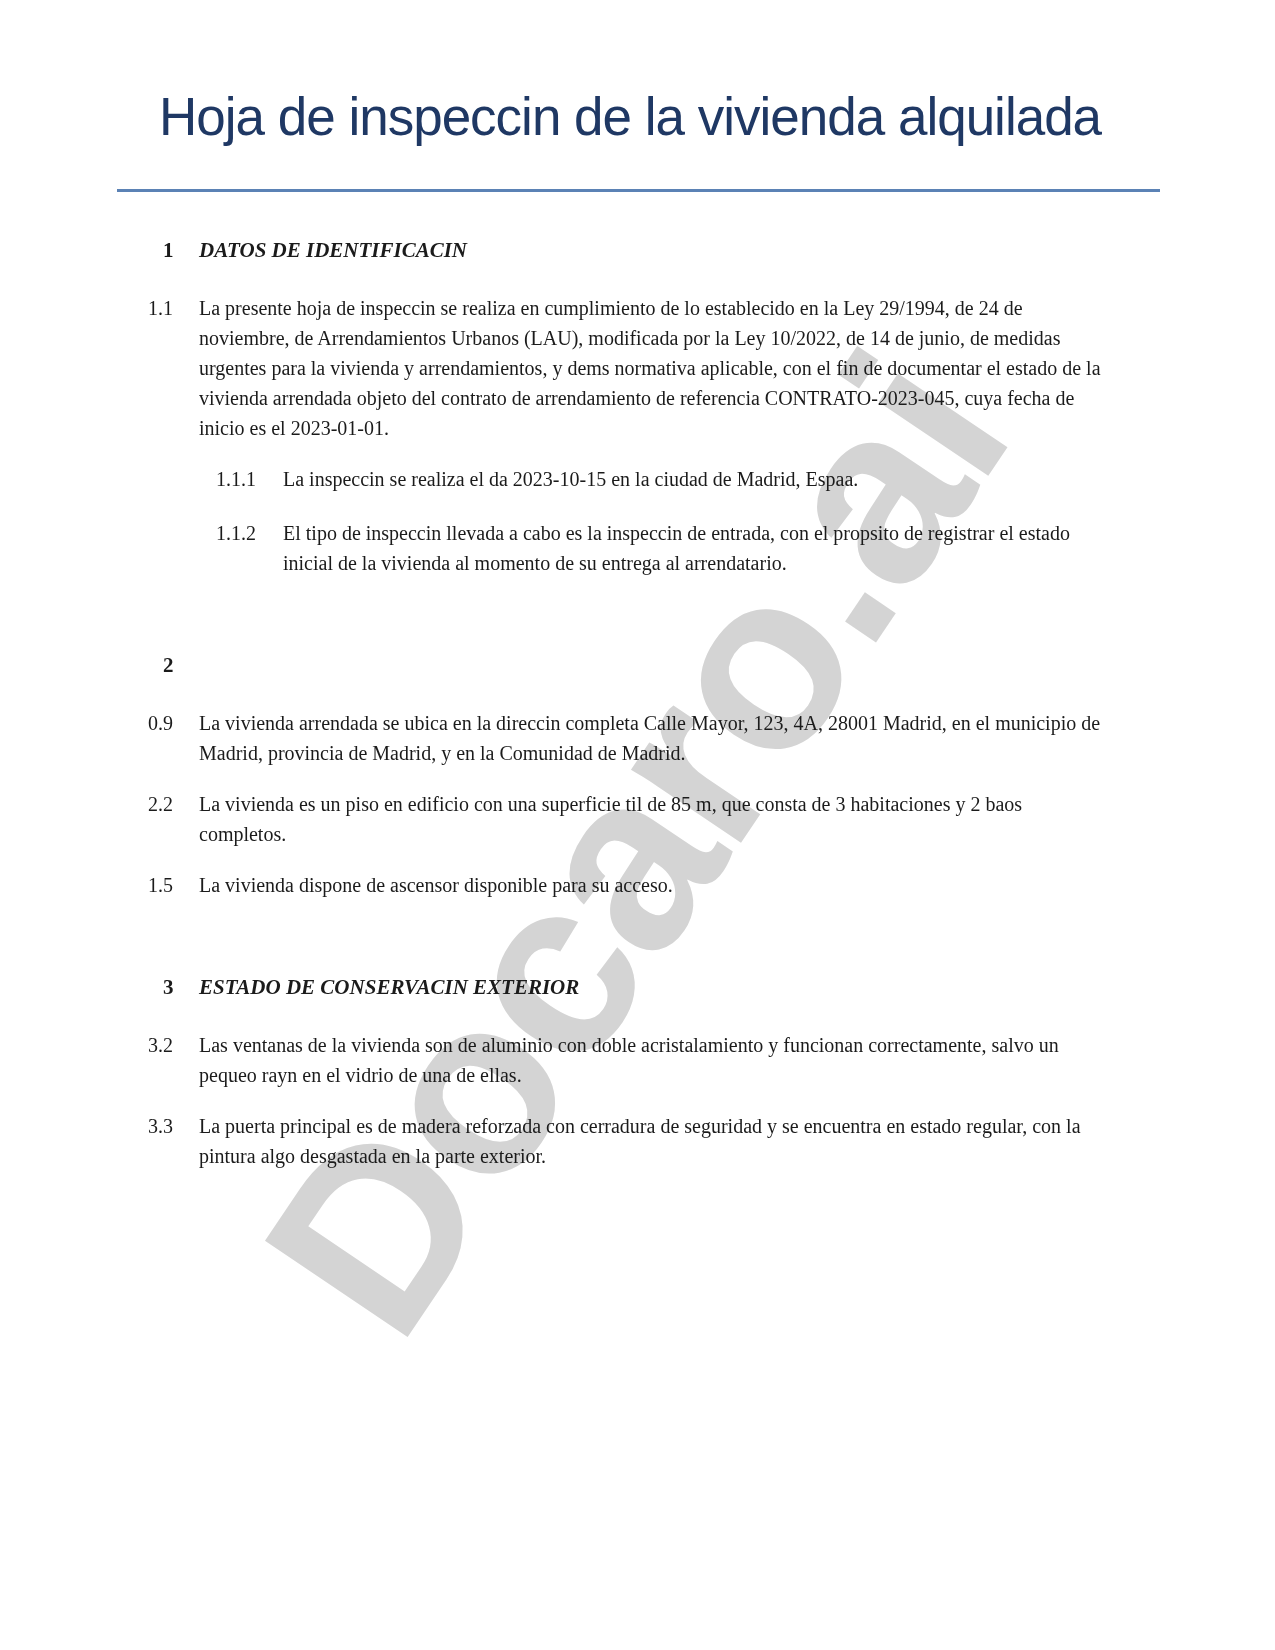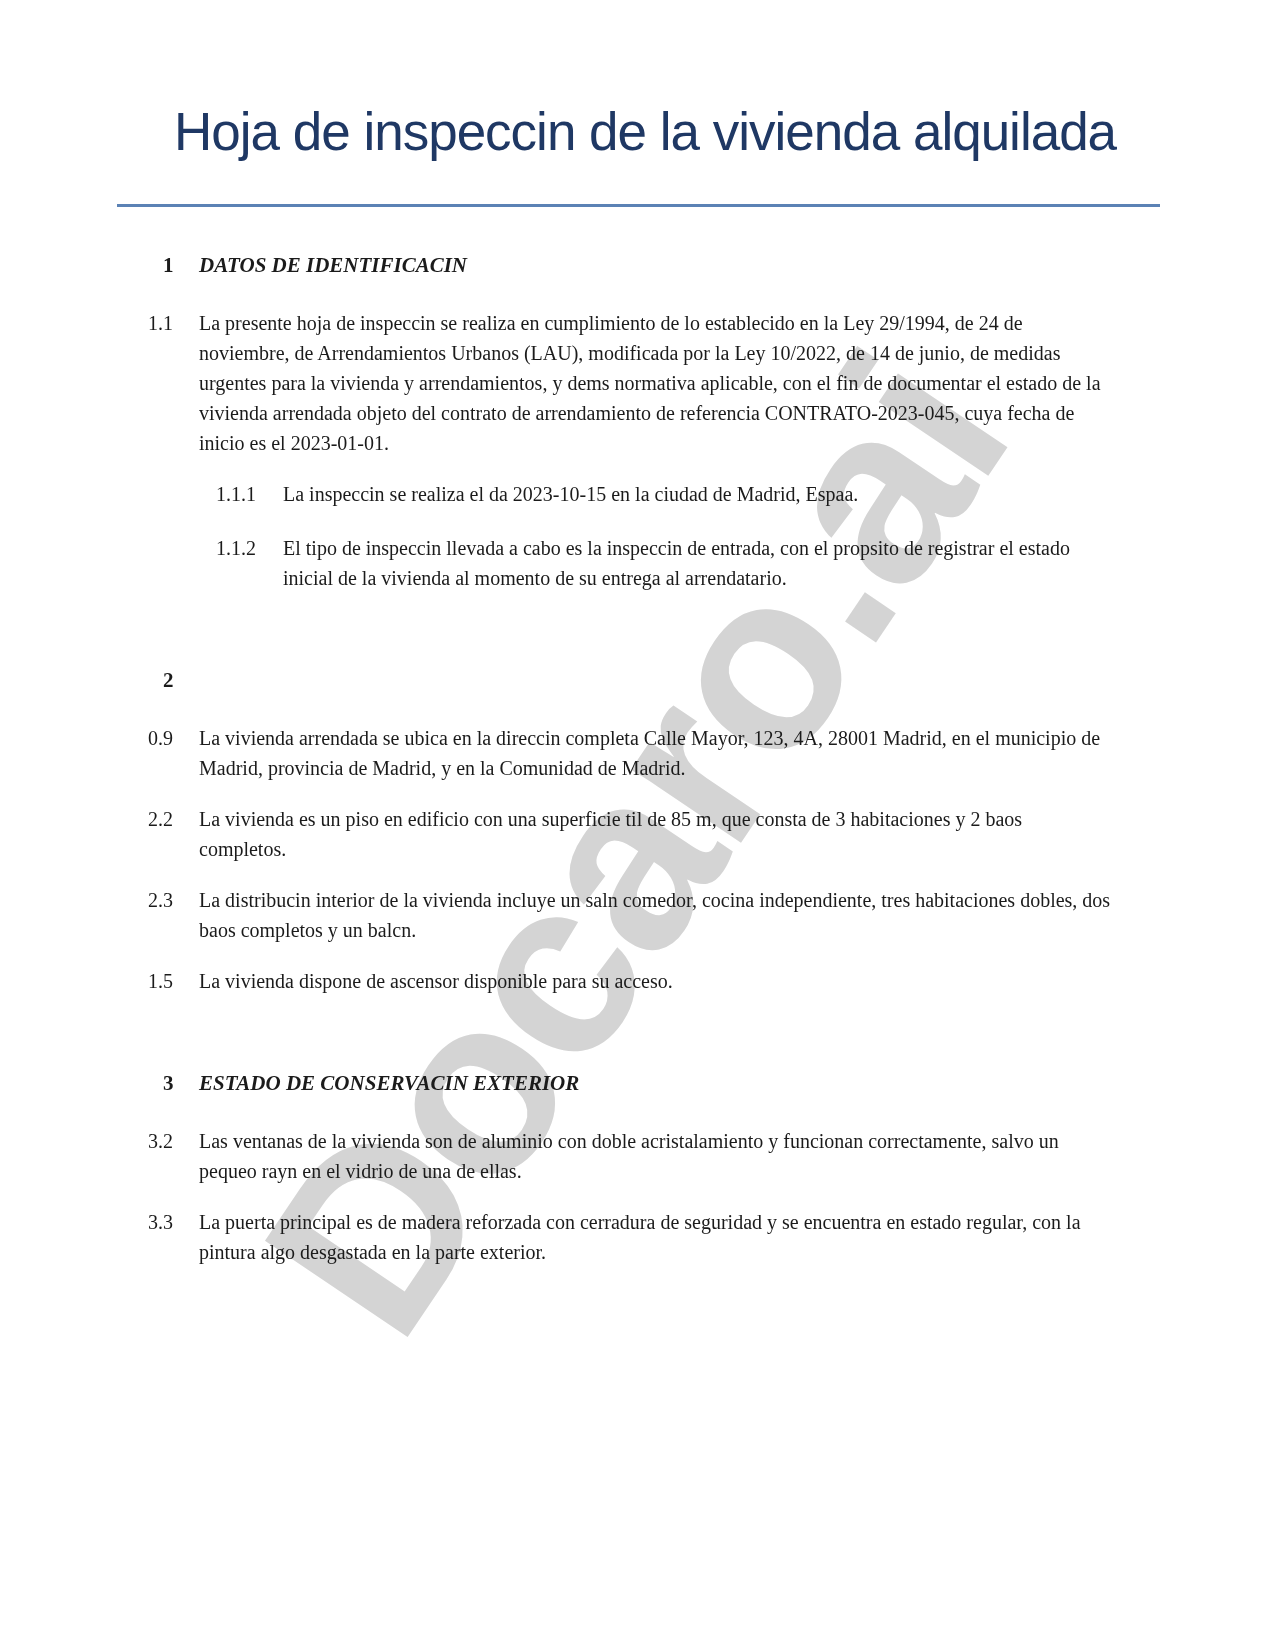--- a/index.html
+++ b/index.html
@@ -23,21 +23,21 @@
     font-size: 250px;
     letter-spacing: -4px;
     color: #d4d4d4;
     white-space: nowrap;
     z-index: 0;
     user-select: none;
   }
   
   .title-wrap { position: relative; z-index: 1; }
   h1.doc-title {
-    margin: 16px;
+    margin: 1px;
     padding: 84px 0 0 158px;
     font-family: "Liberation Sans", sans-serif;
     font-weight: normal;
     font-size: 53px;
     letter-spacing: -1px;
     line-height: 1.2;
     color: #1f3864;
   }
   .title-rule {
     position: absolute;
@@ -111,24 +111,20 @@
     </div>
     <div class="para l1">
       <span class="pnum">0.9</span>
       <div class="ptext">La vivienda arrendada se ubica en la direccin completa Calle Mayor, 123, 4A, 28001 Madrid, en el municipio de Madrid, provincia de Madrid, y en la Comunidad de Madrid.</div>
     </div>
     <div class="para l1">
       <span class="pnum">2.2</span>
       <div class="ptext">La vivienda es un piso en edificio con una superficie til de 85 m, que consta de 3 habitaciones y 2 baos completos.</div>
     </div>
     <div class="para l1">
-      <span class="pnum">2.3</span>
-      <div class="ptext">La distribucin interior de la vivienda incluye un saln comedor, cocina independiente, tres habitaciones dobles, dos baos completos y un balcn.</div>
-    </div>
-    <div class="para l1">
       <span class="pnum">1.5</span>
       <div class="ptext">La vivienda dispone de ascensor disponible para su acceso.</div>
     </div>
   </section>
 
   <section>
     <div class="sec-heading">
       <span class="hnum">3</span>
       <span class="htext">ESTADO DE CONSERVACIN EXTERIOR</span>
     </div>

